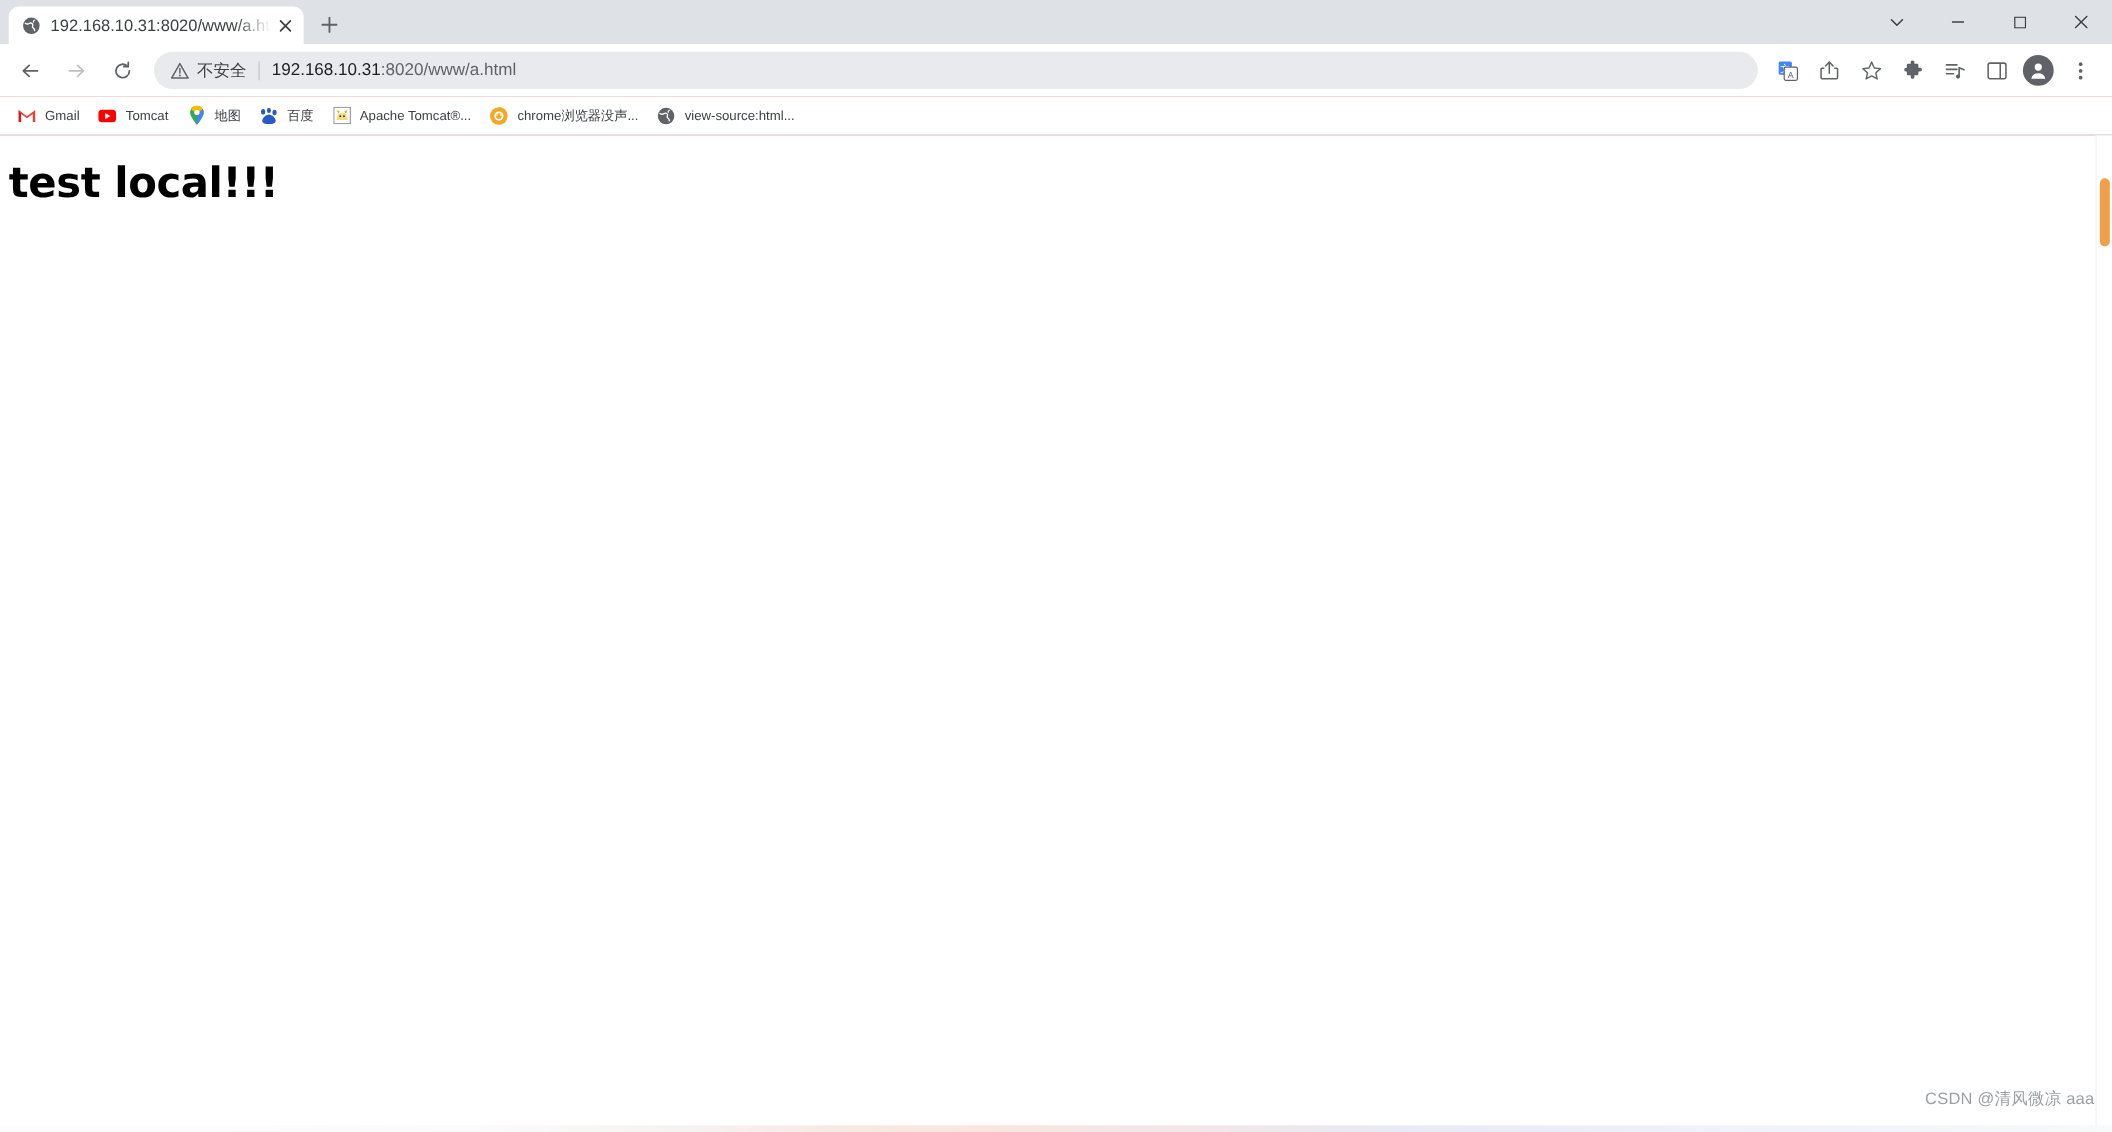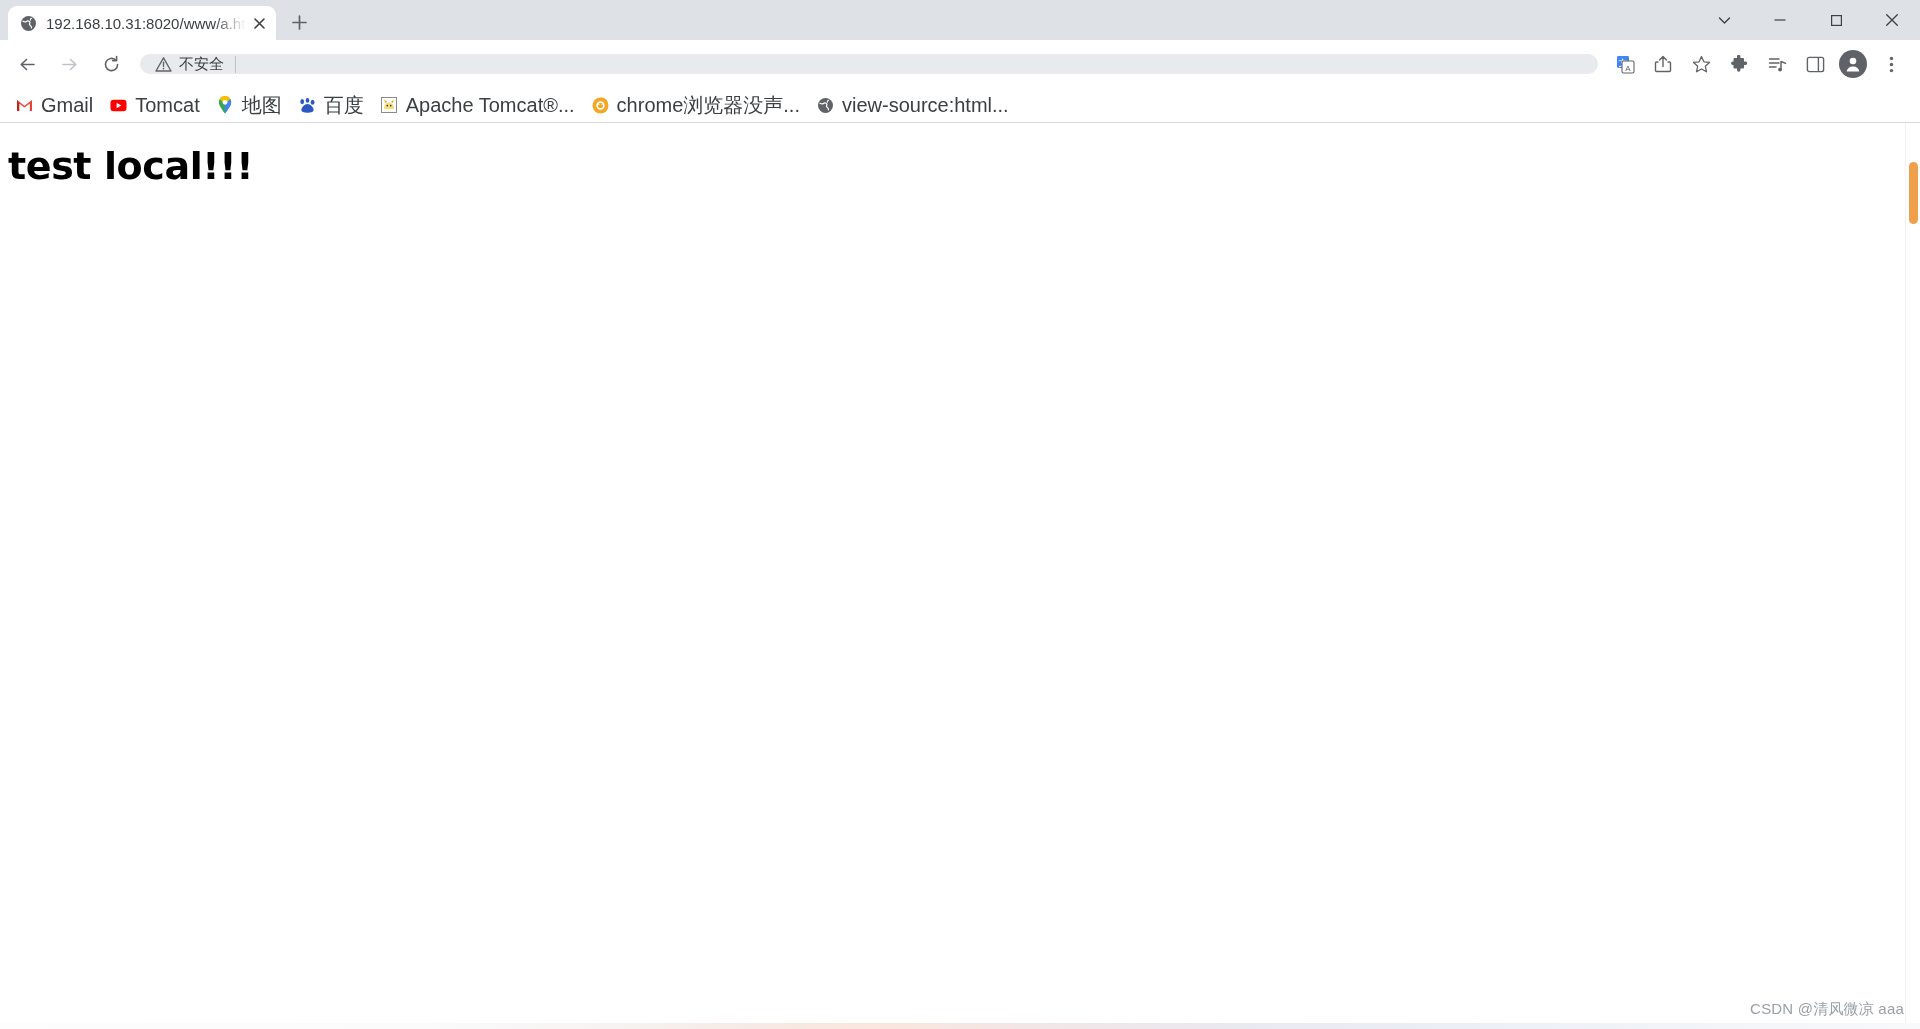--- a/index.html
+++ b/index.html
@@ -128,21 +128,21 @@
     align-items: center;
     justify-content: center;
     border-radius: 50%;
     color: #5f6368;
     flex: none;
   }
   .nav-btn.disabled { color: #bdc1c6; }
 
   .omnibox {
     flex: 1;
-    height: 20px;
+    height: 34px;
     background: #e8eaed;
     border-radius: 17px;
     display: flex;
     align-items: center;
     margin: 0 8px 0 8px;
     padding: 0 14px 0 14px;
     box-sizing: border-box;
     min-width: 0;
   }
 
@@ -235,21 +235,21 @@
     width: 17px;
     height: 17px;
     flex: none;
     margin-right: 8px;
     display: flex;
     align-items: center;
     justify-content: center;
   }
 
   .bm-label {
-    font-size: 20px;
+    font-size: 12px;
     color: #3c4043;
     line-height: 17px;
   }
 
   
   .page-viewport {
     flex: 1;
     background: #ffffff;
     position: relative;
     overflow: hidden;
@@ -287,21 +287,21 @@
     width: 9px;
     height: 62px;
     background: #f0a04a;
     border-radius: 5px;
   }
 
   
   .watermark {
     position: absolute;
     right: 16px;
-    bottom: 10px;
+    bottom: 20px;
     font-size: 15px;
     color: #9aa0a6;
     white-space: nowrap;
     letter-spacing: 0.2px;
   }
 
   .bottom-strip {
     position: absolute;
     left: 0;
     bottom: 0;
@@ -389,20 +389,21 @@
     <div class="omnibox">
       <span class="omnibox-warn-icon">
         <svg width="17" height="17" viewBox="0 0 17 17">
           <path d="M8.5 1.8 L16 15 L1 15 Z" stroke="#5f6368" stroke-width="1.35" fill="none" stroke-linejoin="round"></path>
           <path d="M8.5 6.2 V10.4" stroke="#5f6368" stroke-width="1.35" stroke-linecap="round"></path>
           <circle cx="8.5" cy="12.6" r="0.85" fill="#5f6368"></circle>
         </svg>
       </span>
       <span class="omnibox-warn-text">不安全</span>
       <span class="omnibox-sep"></span>
+      <span class="omnibox-url"><span class="host">192.168.10.31</span><span class="path">:8020/www/a.html</span></span>
     </div>
 
     <div class="toolbar-icons">
 
       <div class="tb-icon">
         <svg width="19" height="19" viewBox="0 0 19 19">
           <rect x="1" y="1" width="12" height="12" rx="1.4" fill="#4285f4"></rect>
           <text x="7" y="10.5" font-size="9" fill="#ffffff" text-anchor="middle" font-family="DejaVu Sans">文</text>
           <rect x="6" y="6" width="12" height="12" rx="1.4" fill="#ffffff" stroke="#5f6368" stroke-width="1.1"></rect>
           <text x="12" y="15.5" font-size="8" fill="#5f6368" text-anchor="middle" font-family="Liberation Sans">A</text>

